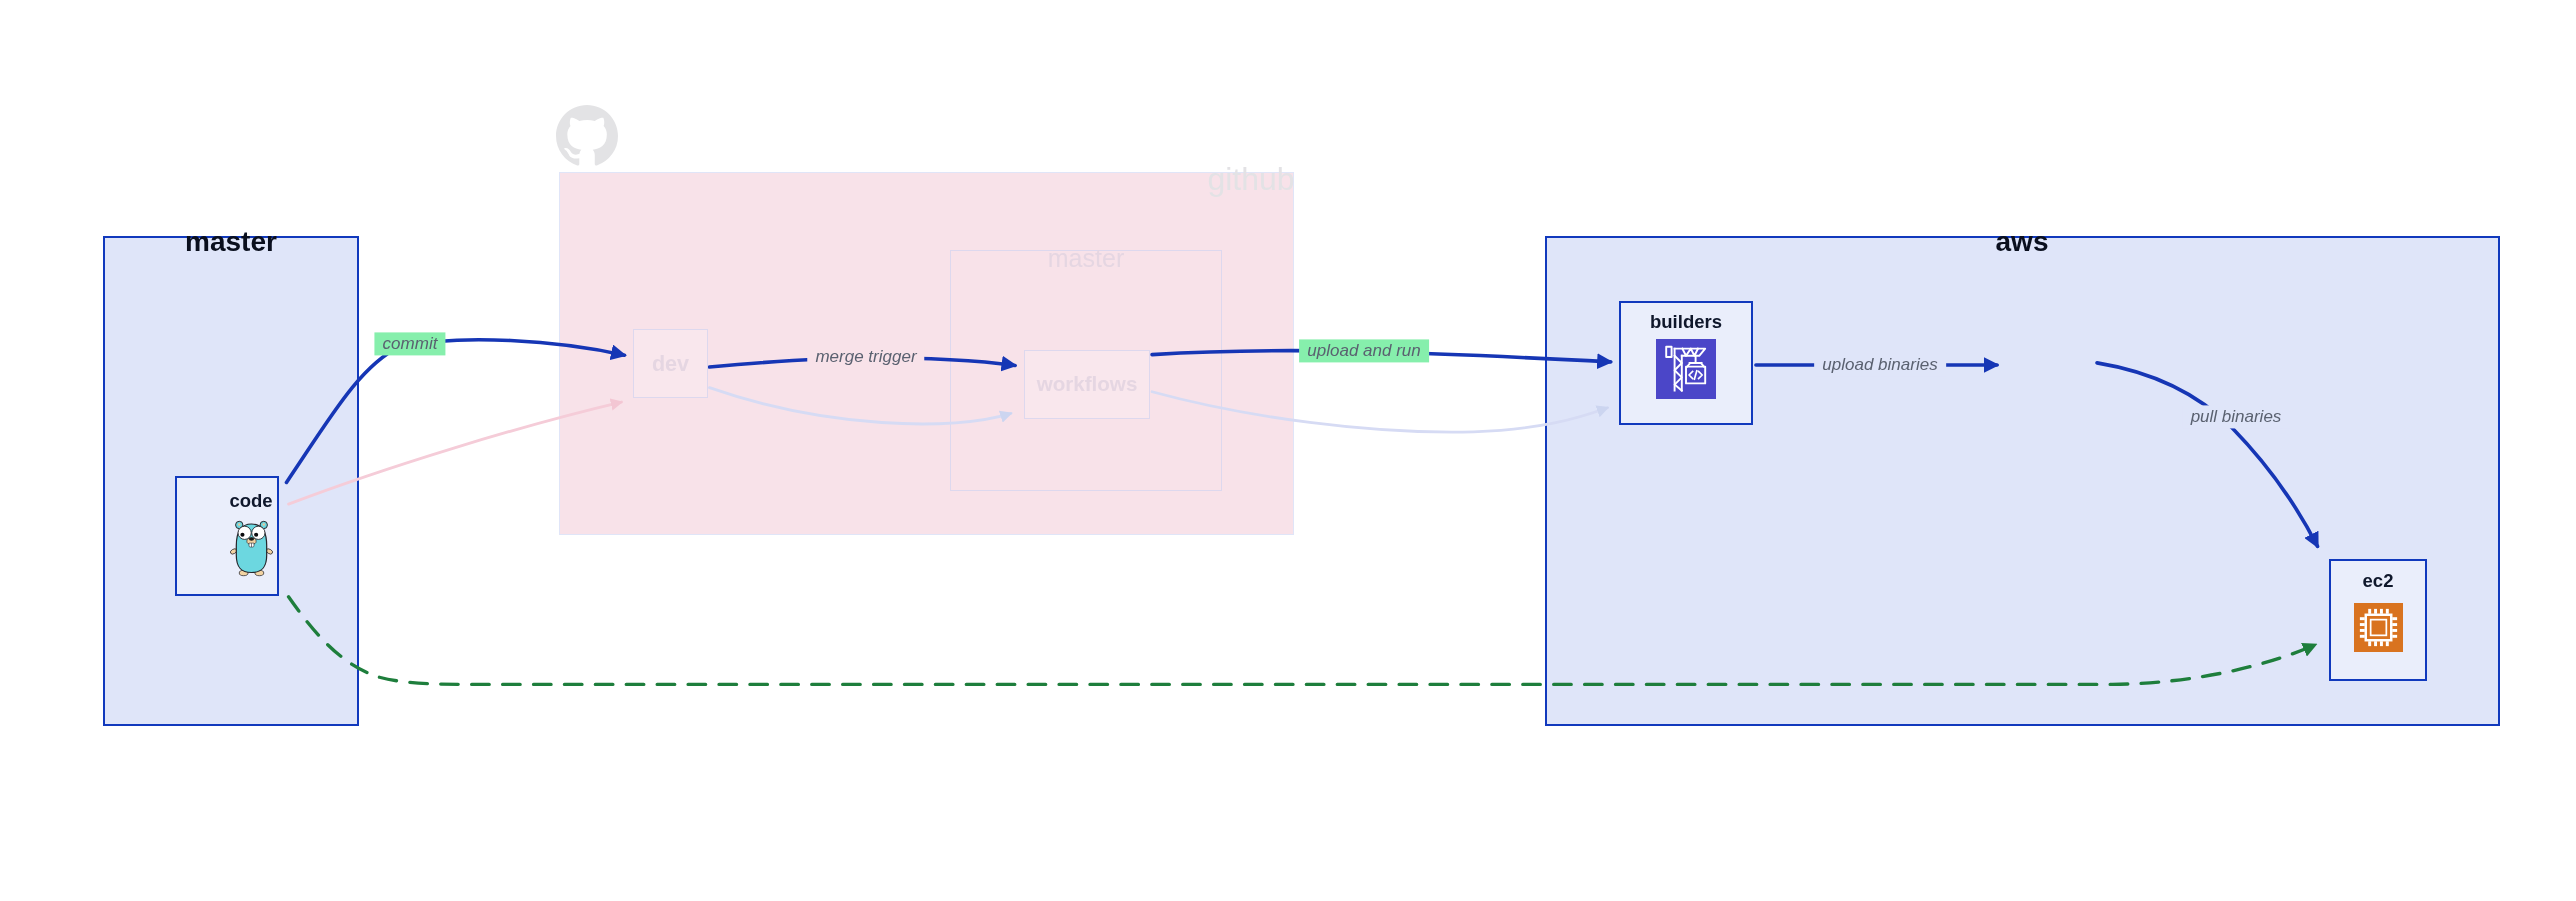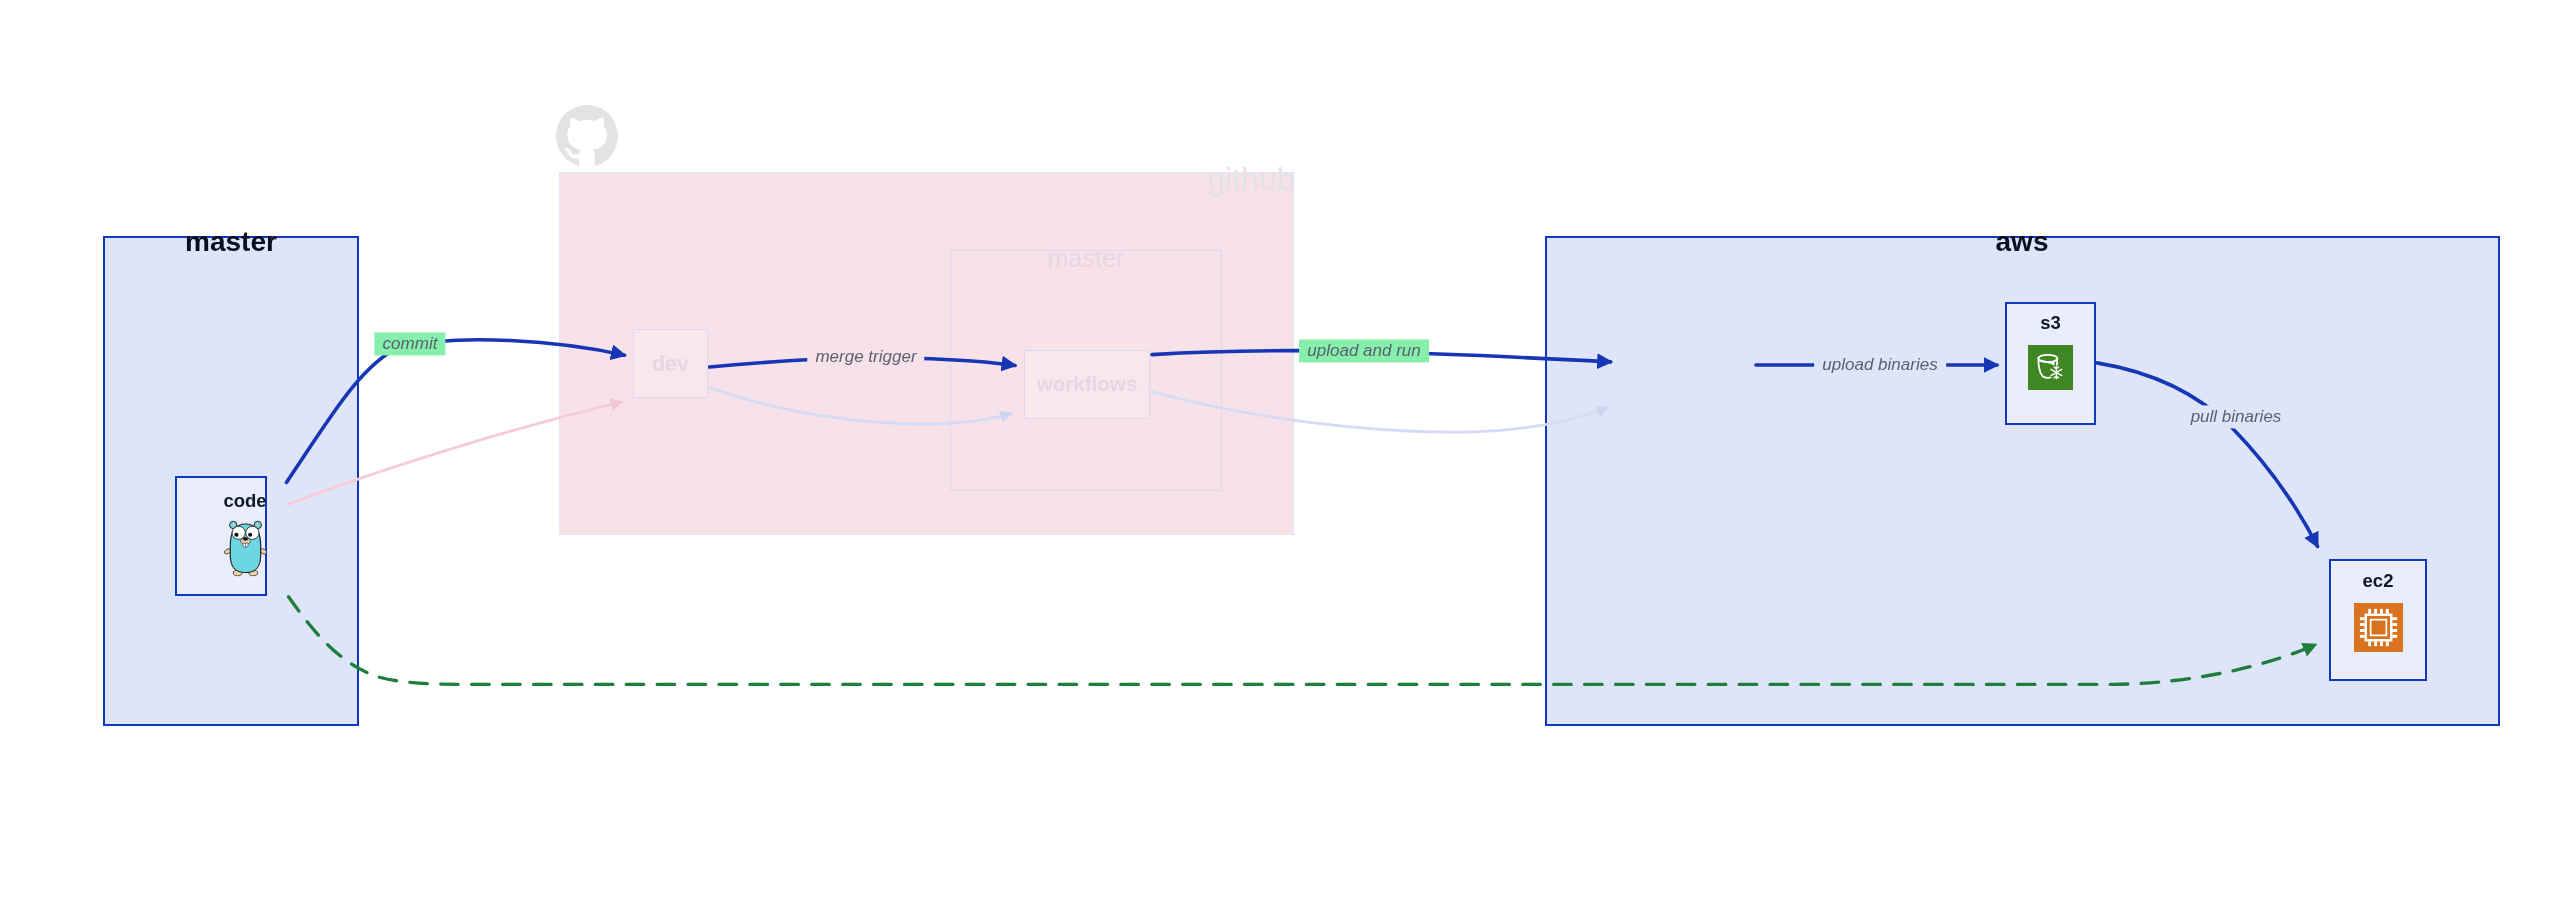--- a/index.html
+++ b/index.html
@@ -24,21 +24,21 @@
   .lbl-local  { left:231px;  top:196px; }
   .lbl-aws    { left:2022px; top:196px; }
   .lbl-github { left:1251px; top:131px; font-size:32px; font-weight:400; color:var(--faded-text-gray); }
   .lbl-master { left:1086px; top:214px; font-size:25px; font-weight:400; color:var(--faded-text-pink); }
 
   
   .node { position:absolute; box-sizing:border-box; display:flex; flex-direction:column;
           align-items:center; background:var(--node-fill);
           border:2.6px solid var(--border-blue); }
   .node .nlabel { font-weight:bold; font-size:18.5px; color:var(--node-label); line-height:1; }
-  .n-code     { left:175px;  top:476px;  width:92px; height:120px; padding-top:14.4px; gap:7.2px;padding-left:48px; }
+  .n-code     { left:175px;  top:476px;  width:104px; height:120px; padding-top:14.4px; gap:7.2px;padding-left:48px; }
   .n-builders { left:1619px; top:301px;  width:134px; height:124px; padding-top:10.3px; gap:7.2px; }
   .n-s3       { left:2005px; top:302px;  width:91px; height:123px; padding-top:10.3px; gap:12.4px; }
   .n-ec2      { left:2329px; top:559px; width:98px; height:122px; padding-top:11.3px; gap:12px; }
 
   .node.faded { background:rgba(255,255,255,0.18); border:1.5px solid var(--faded-border);
                 justify-content:center; padding-top:0; }
   .n-dev       { left:633px; top:329px; width:75px; height:69px; }
   .n-dev .nlabel       { font-size:21.6px; color:var(--faded-text-pink); }
   .n-workflows { left:1024px; top:350px; width:126px; height:69px; }
   .n-workflows .nlabel { font-size:20.6px; color:var(--faded-text-pink); }
@@ -148,41 +148,39 @@
   </div>
 
   <div class="node faded n-dev">
     <span class="nlabel">dev</span>
   </div>
 
   <div class="node faded n-workflows">
     <span class="nlabel">workflows</span>
   </div>
 
-
-  <div class="node n-s3">
-    <span class="nlabel">s3</span>
-    <svg class="icon-tile" width="45" height="45" viewBox="0 0 100 100">
-      <rect width="100" height="100" fill="#3f8624"></rect>
-      <g stroke="#ffffff" fill="none" stroke-width="4" stroke-linecap="round">
-        <path d="M23 30 C23 48 26 60 31 68 C38 75 50 75 57 68 C62 60 65 48 65 30"></path>
-        <ellipse cx="44" cy="30" rx="21" ry="8"></ellipse>
-        <path d="M26 34 L55 41"></path>
-      </g>
-      <circle cx="56" cy="41.5" r="3.5" fill="#ffffff"></circle>
-      <circle cx="63" cy="61" r="16" fill="#3f8624"></circle>
-      <g stroke="#ffffff" fill="none" stroke-width="3" stroke-linecap="round">
-        <path d="M63 47 V75"></path>
-        <path d="M51 54 L75 68"></path>
-        <path d="M75 54 L51 68"></path>
-        <path d="M58 49 L63 53 L68 49"></path>
-        <path d="M58 73 L63 69 L68 73"></path>
+  <div class="node n-builders">
+    <span class="nlabel">builders</span>
+    <svg class="icon-tile" width="60" height="60" viewBox="0 0 100 100">
+      <rect width="100" height="100" fill="#4b46c8"></rect>
+      <g stroke="#ffffff" fill="none" stroke-width="3.2" stroke-linejoin="round" stroke-linecap="square">
+        <rect x="17" y="13" width="9" height="17"></rect>
+        <path d="M31 16 H82 L72 28 H43"></path>
+        <path d="M44 16 L50 28 L58 16 L64 28 L70 16"></path>
+        <path d="M31 16 V86 M43 28 V86"></path>
+        <path d="M31 28 L43 40 L31 52 L43 64 L31 76 L43 86"></path>
+        <path d="M66 28 V40 M56 40 H76 M57 40 L52 46 M75 40 L80 46"></path>
+        <rect x="50" y="46" width="32" height="28"></rect>
+        <path d="M61 54 L55 60 L61 66" stroke-width="2.8"></path>
+        <path d="M71 54 L77 60 L71 66" stroke-width="2.8"></path>
+        <path d="M68 53 L64 67" stroke-width="2.8"></path>
       </g>
     </svg>
   </div>
+
 
   <div class="node n-ec2">
     <span class="nlabel">ec2</span>
     <svg class="icon-tile" width="49" height="49" viewBox="0 0 100 100">
       <rect width="100" height="100" fill="#d9731f"></rect>
       <g fill="#ffffff">
         <rect x="29" y="12" width="6" height="10"></rect>
           <rect x="41" y="12" width="6" height="10"></rect>
         <rect x="53" y="12" width="6" height="10"></rect>
           <rect x="65" y="12" width="6" height="10"></rect>

